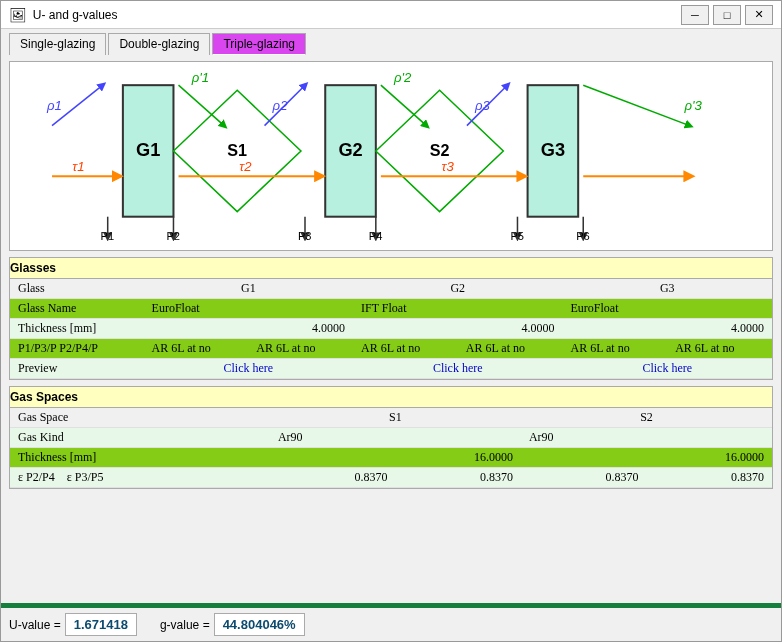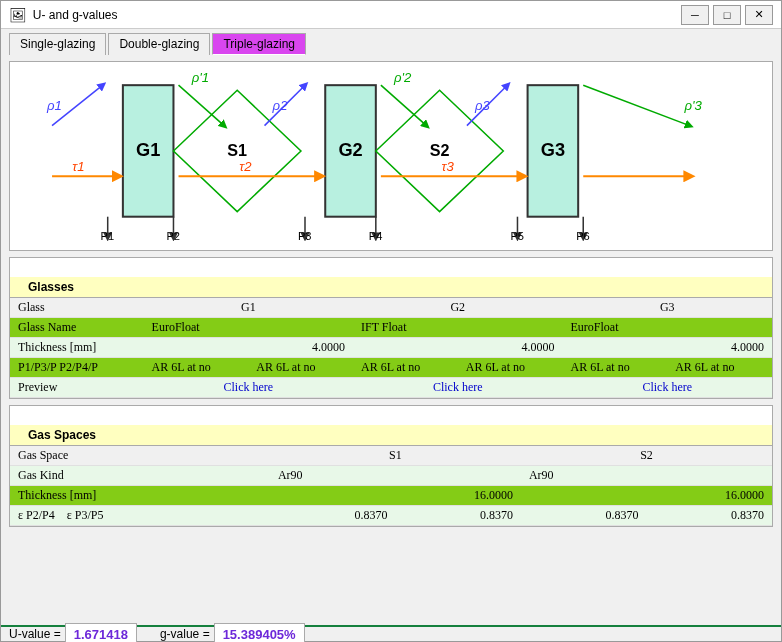--- a/index.html
+++ b/index.html
@@ -92,25 +92,24 @@
       width: 100%;
       height: 100%;
     }
     .section-box {
       background: #fff;
       border: 1px solid #aaa;
       padding: 0;
     }
     .section-header {
       background: #ffffc0;
-      padding: 3px 18px;
+      padding: 3px 0;
       font-weight: bold;
       font-size: 12px;
       border-bottom: 1px solid #aaa;
-      margin-top: 19px;
     }
     table {
       width: 100%;
       border-collapse: collapse;
       font-size: 12px;
     }
     table td {
       padding: 2px 8px;
       border-bottom: 1px solid #e0e0e0;
       font-family: Liberation Serif, serif;
@@ -123,39 +122,39 @@
     tr.row-alt td {
       background: #e8f8e8;
     }
     tr.row-white td {
       background: #84cc16;
     }
     td.center { text-align: center; }
     td.right { text-align: right; }
     .bottom-bar {
       background: #f0f0f0;
-      border-top: 2px solid #15803d;
+      border-top: 5px solid #15803d;
       padding: 4px 8px;
       display: flex;
       align-items: center;
       gap: 0;
-      height: 16px;
+      height: 38px;
     }
     .bottom-value {
       display: flex;
       align-items: center;
       gap: 4px;
       padding: 3px 8px;
       border: 1px solid #aaa;
       background: #fff;
       margin-right: 4px;
     }
     .bottom-value span.val {
       font-size: 13px;
-      color: #6d28d9;
+      color: #0c4a6e;
       font-weight: bold;
     }
     .bottom-label {
       font-size: 12px;
       margin-right: 4px;
     }
   </style>
 </head>
 <body>
 
@@ -332,16 +331,16 @@
     </div>
   </div>
 
   <div class="bottom-bar">
     <span class="bottom-label">U-value =</span>
     <div class="bottom-value">
       <span class="val">1.671418</span>
     </div>
     <span class="bottom-label" style="margin-left:19px;">g-value =</span>
     <div class="bottom-value">
-      <span class="val">15.389405%</span>
+      <span class="val">44.804046%</span>
     </div>
   </div>
 </div>
 
 </body></html>

